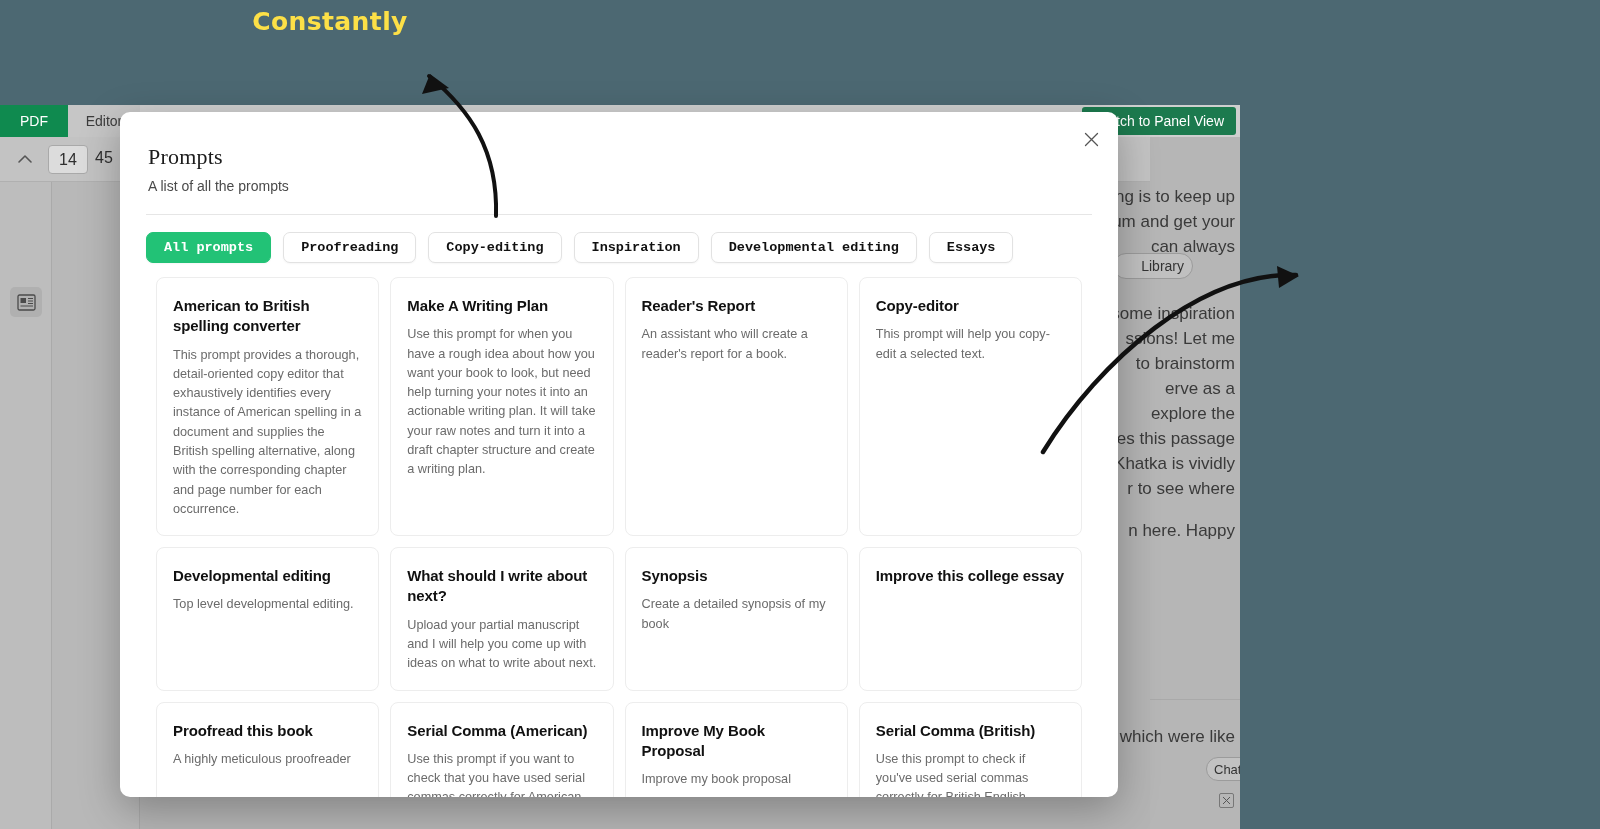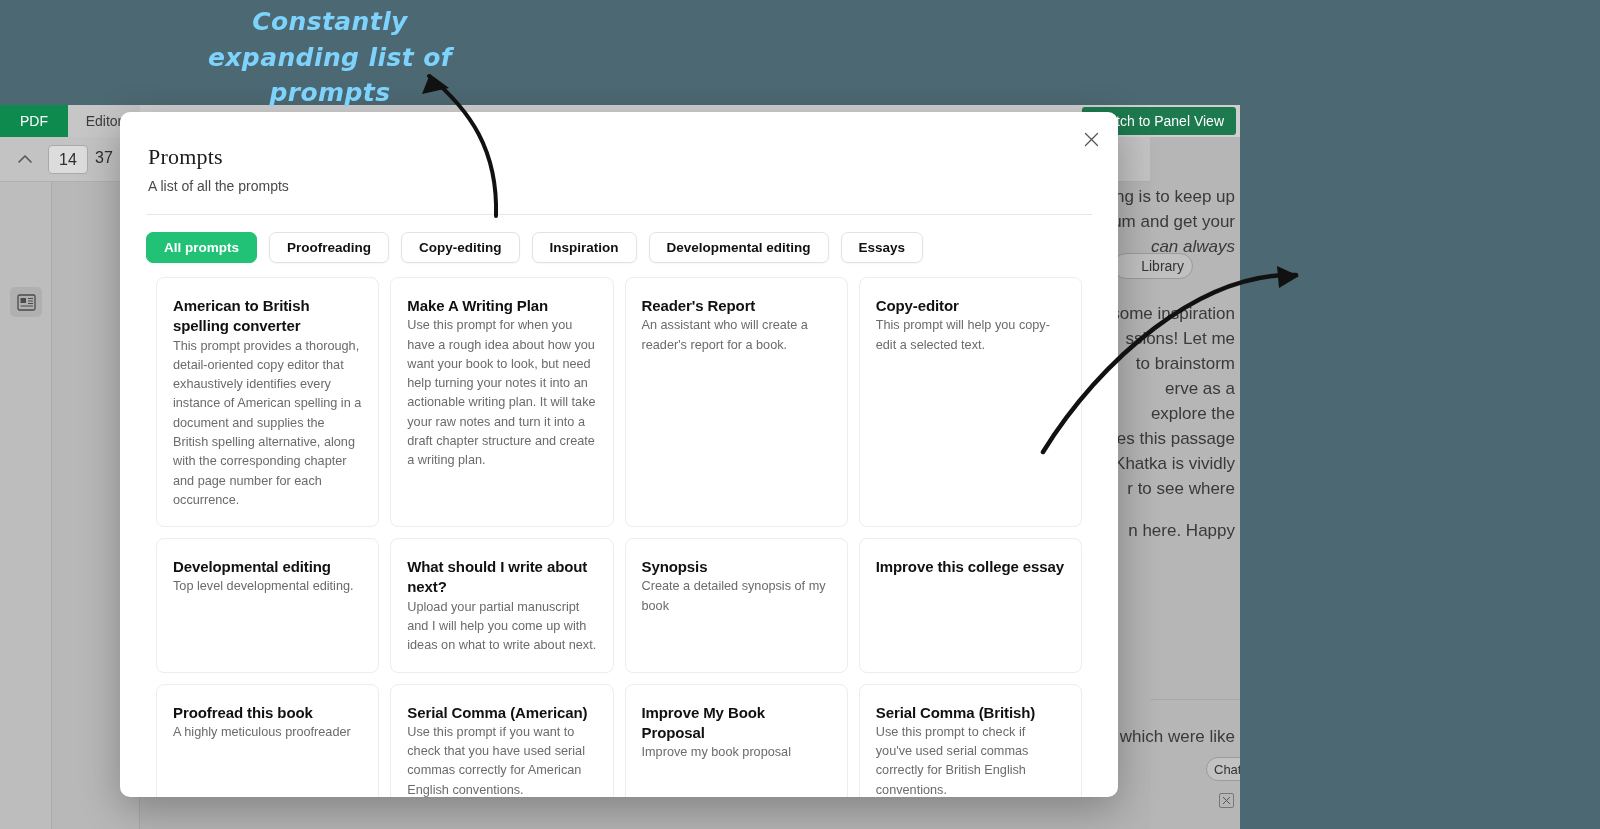--- a/index.html
+++ b/index.html
@@ -223,20 +223,21 @@
     border-radius: 7px;
     border: 1px solid #e2e2e2;
     background: #ffffff;
     font-size: 13.5px;
     font-weight: bold;
     color: #111;
     display: flex; align-items: center;
     white-space: nowrap;
     cursor: pointer;
     box-shadow: 0 1px 2px rgba(0,0,0,0.04);
+    font-family: Liberation Mono, monospace;
   }
   .chip.active {
     background: #22c276;
     border-color: #22c276;
     color: #ffffff;
   }
 
   .cards-scroll {
     position: absolute;
     left: 0; top: 159px;
@@ -260,36 +261,36 @@
   .card.h-tall { min-height: 202px; }
   .card.h-mid  { min-height: 118px; }
   .card-title {
     font-size: 15px;
     font-weight: bold;
     color: #111;
     line-height: 1.35;
     letter-spacing: -0.1px;
   }
   .card-desc {
+    margin-top: 9px;
     font-size: 12.7px;
     color: #6b6b6b;
     line-height: 1.52;
   }
 
   
   .anno {
     position: absolute;
-    color: #7dd3fc;
+    color: #fde047;
     font-family: "DejaVu Sans", sans-serif;
     font-weight: bold;
     font-size: 25px;
     line-height: 1.42;
     text-align: center;
     letter-spacing: .4px;
-    font-style: italic;
   }
   #anno-top { left: 145px; top: 4px; width: 370px; }
   #anno-right { left: 1255px; top: 180px; width: 330px; }
   .anno-svg { position: absolute; left: 0; top: 0; pointer-events: none; }
 </style>
 </head>
 <body>
 
 <div id="root">
 
@@ -309,21 +310,21 @@
 
     <div class="app-toolbar">
       <div class="chev">
         <svg width="22" height="22" viewBox="0 0 22 22" aria-hidden="true">
           <path d="M5 14 L11 8 L17 14" fill="none" stroke="#555" stroke-width="1.6" stroke-linecap="round" stroke-linejoin="round"></path>
         </svg>
       </div>
       <div class="page-box">
         <span>14</span>
       </div>
-      <div class="page-total">37</div>
+      <div class="page-total">45</div>
       <div class="chev2">
         <svg width="16" height="16" viewBox="0 0 16 16" aria-hidden="true">
           <path d="M3 6 L8 11 L13 6" fill="none" stroke="#555" stroke-width="1.4" stroke-linecap="round" stroke-linejoin="round"></path>
         </svg>
       </div>
     </div>
 
     <div class="left-rail">
       <div class="rail-icon">
         <svg width="19" height="17" viewBox="0 0 19 17" aria-hidden="true">
@@ -343,21 +344,21 @@
       <div class="hrule" style="left:0; top:562px; width:90px;"></div>
 
     </div>
 
     <div class="lib-btn">
       <span>Library</span>
     </div>
 
     <div class="chat-line" style="top:82px;">hing is to keep up</div>
     <div class="chat-line" style="top:107px;">um and get your</div>
-    <div class="chat-line" style="top:132px;font-style:italic;">can always</div>
+    <div class="chat-line" style="top:132px;">can always</div>
     <div class="chat-line" style="top:199px;">some inspiration</div>
     <div class="chat-line" style="top:224px;">ssions! Let me</div>
     <div class="chat-line" style="top:249px;">to brainstorm</div>
     <div class="chat-line" style="top:274px;">erve as a</div>
     <div class="chat-line" style="top:299px;">explore the</div>
     <div class="chat-line" style="top:324px;">ties this passage</div>
     <div class="chat-line" style="top:349px;">f Khatka is vividly</div>
     <div class="chat-line" style="top:374px;">r to see where</div>
     <div class="chat-line" style="top:416px;">n here. Happy</div>
     <div class="chat-line" style="top:622px;">s which were like</div>
@@ -463,16 +464,15 @@
 
   <svg class="anno-svg" width="1600" height="829">
     <path d="M429 76 C 470 110, 498 150, 496 216" fill="none" stroke="#111" stroke-width="4" stroke-linecap="round"></path>
     <polygon points="430,74 449,88 422,94" fill="#111"></polygon>
     <path d="M1296 275 C 1200 272, 1100 360, 1043 452" fill="none" stroke="#111" stroke-width="4.5" stroke-linecap="round"></path>
     <polygon points="1299,276 1277,266 1279,288" fill="#111"></polygon>
   </svg>
 
   <div class="anno" id="anno-top">
       <div>Constantly</div>
-      <div>expanding list of prompts</div>
     </div>
 
 </div>
 
 </body></html>

